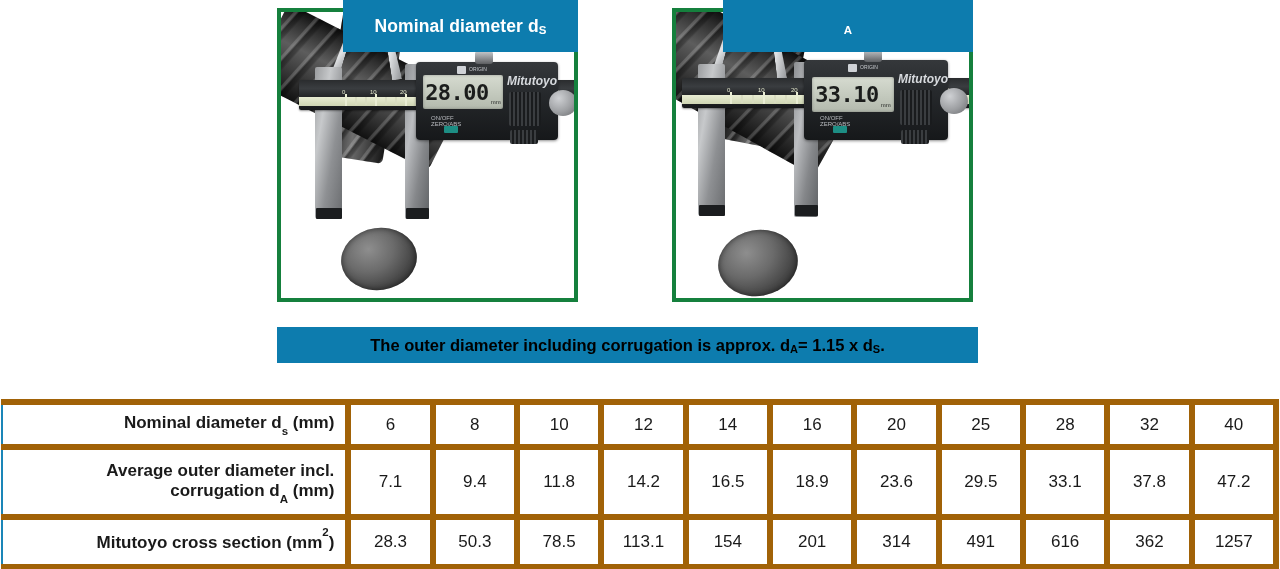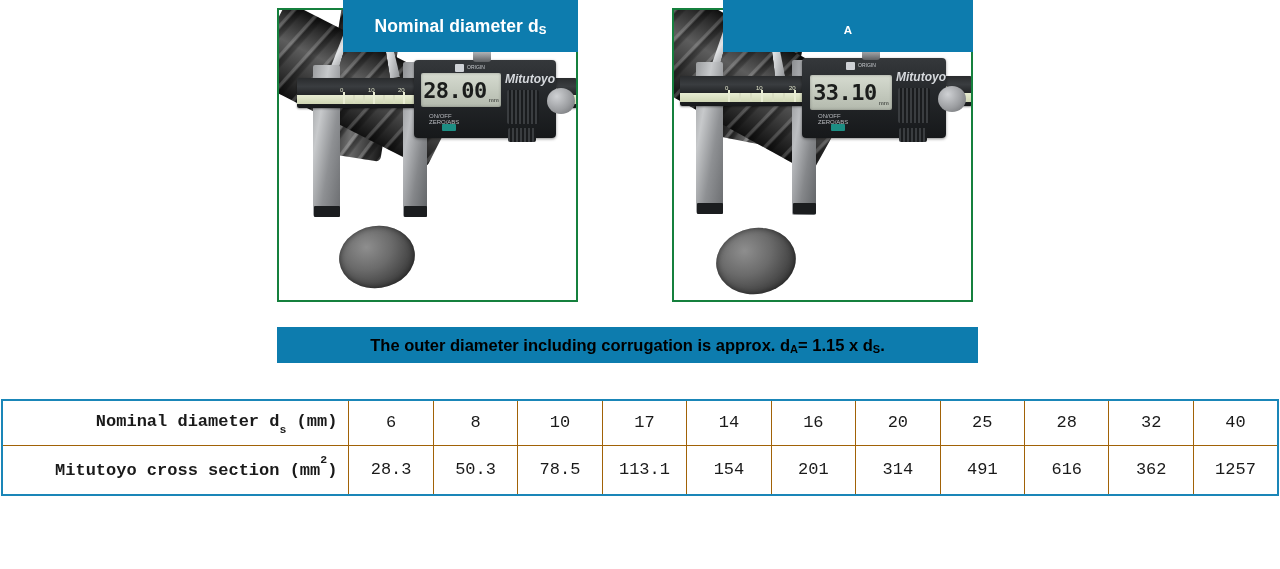--- a/index.html
+++ b/index.html
@@ -8,21 +8,21 @@
     width:1280px;height:569px;
     background:#ffffff;
     font-family:"Liberation Sans","DejaVu Sans",sans-serif;
     position:relative;overflow:hidden;
     -webkit-font-smoothing:antialiased;
   }
   .stage{position:absolute;left:0;top:0;width:1280px;height:569px;}
 
   
   .figure{position:absolute;top:8px;height:294px;box-sizing:border-box;
-          border:2px solid #15803d;background:#0369a1;}
+          border:4px solid #15803d;background:#0369a1;}
   .figure.left{left:277px;width:301px;}
   .figure.right{left:672px;width:301px;}
   .photo{position:absolute;inset:0;overflow:hidden;background:#ffffff;}
 
   
   .banner{position:absolute;top:0;height:52px;background:#0d7cae;
           display:flex;align-items:center;justify-content:center;
           color:#ffffff;font-weight:bold;font-size:17.5px;letter-spacing:.1px;
           z-index:6;box-sizing:border-box;padding:0 14px;white-space:nowrap;}
   .banner.left{left:343px;width:235px;}
@@ -104,22 +104,22 @@
   .caption{position:absolute;left:277px;top:327px;width:701px;height:36px;
            background:#0d7cae;color:#000000;display:flex;align-items:center;
            justify-content:center;font-weight:bold;font-size:16.5px;
            white-space:nowrap;box-sizing:border-box;}
   .caption sub{font-size:11px;vertical-align:baseline;position:relative;top:4px;font-weight:bold;}
 
   
   .tbl-wrap{position:absolute;left:1px;top:399px;width:1278px;}
   table.spec{border-collapse:collapse;width:1278px;table-layout:fixed;
              border:2px solid #1a86b8;}
-  table.spec td{border:1px solid #a16207;padding:0 6px;text-align:center;
-             font-size:17px;color:#1a1a1a;box-sizing:border-box;font-family:Liberation Mono, monospace;}
+  table.spec td{border:6px solid #a16207;padding:0 6px;text-align:center;
+             font-size:17px;color:#1a1a1a;box-sizing:border-box;}
   table.spec td.lbl{width:345px;text-align:right;font-weight:bold;
              font-size:17px;padding-right:11px;line-height:1.18;border-left:none;}
   table.spec tr.r1 td{height:45px;}
   table.spec tr.r2 td{height:70px;}
   table.spec tr.r3 td{height:50px;}
   table.spec td.dat{width:84px;font-weight:normal;}
   table.spec sub{font-size:11.5px;position:relative;top:3px;}
   table.spec sup{font-size:11.5px;position:relative;top:-5px;}
 </style>
 </head>
@@ -281,28 +281,42 @@
   </div>
 
   <div class="tbl-wrap">
     <table class="spec">
       <tbody>
         <tr class="r1">
           <td class="lbl"><span>Nominal diameter d</span><sub>s</sub><span> (mm)</span></td>
           <td class="dat">6</td>
           <td class="dat">8</td>
           <td class="dat">10</td>
-          <td class="dat">17</td>
+          <td class="dat">12</td>
           <td class="dat">14</td>
           <td class="dat">16</td>
           <td class="dat">20</td>
           <td class="dat">25</td>
           <td class="dat">28</td>
           <td class="dat">32</td>
           <td class="dat">40</td>
+        </tr>
+        <tr class="r2">
+          <td class="lbl"><span>Average outer diameter incl. corrugation d</span><sub>A</sub><span> (mm)</span></td>
+          <td class="dat">7.1</td>
+          <td class="dat">9.4</td>
+          <td class="dat">11.8</td>
+          <td class="dat">14.2</td>
+          <td class="dat">16.5</td>
+          <td class="dat">18.9</td>
+          <td class="dat">23.6</td>
+          <td class="dat">29.5</td>
+          <td class="dat">33.1</td>
+          <td class="dat">37.8</td>
+          <td class="dat">47.2</td>
         </tr>
         <tr class="r3">
           <td class="lbl"><span>Mitutoyo cross section (mm</span><sup>2</sup><span>)</span></td>
           <td class="dat">28.3</td>
           <td class="dat">50.3</td>
           <td class="dat">78.5</td>
           <td class="dat">113.1</td>
           <td class="dat">154</td>
           <td class="dat">201</td>
           <td class="dat">314</td>

